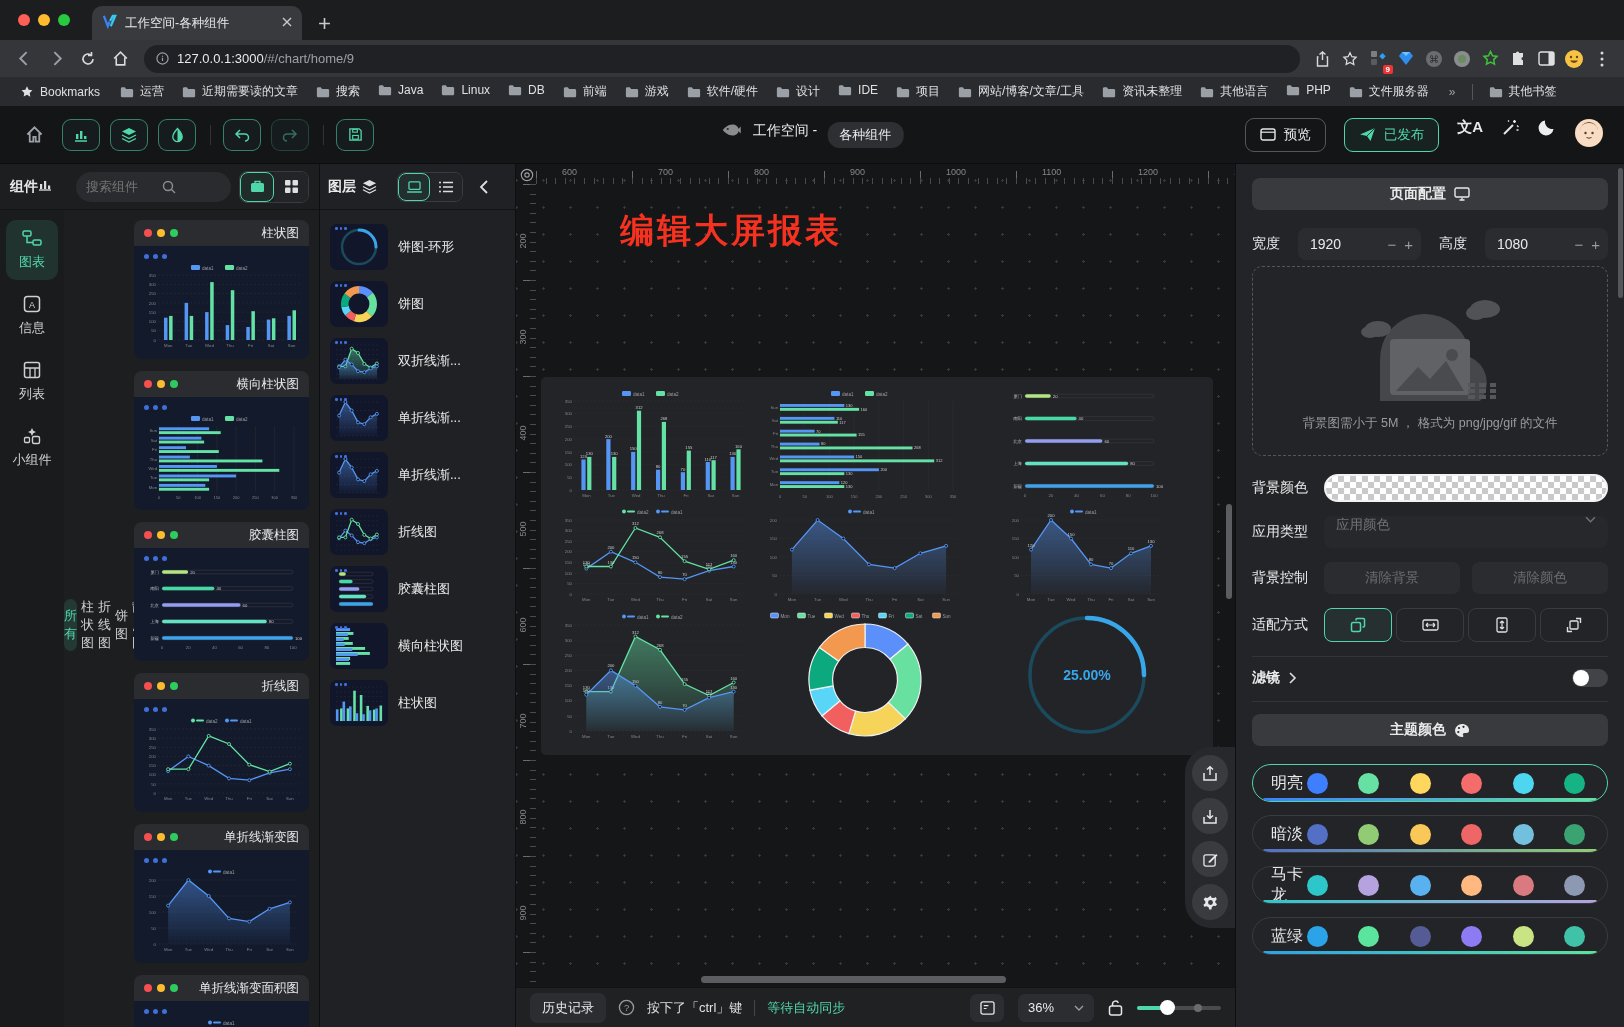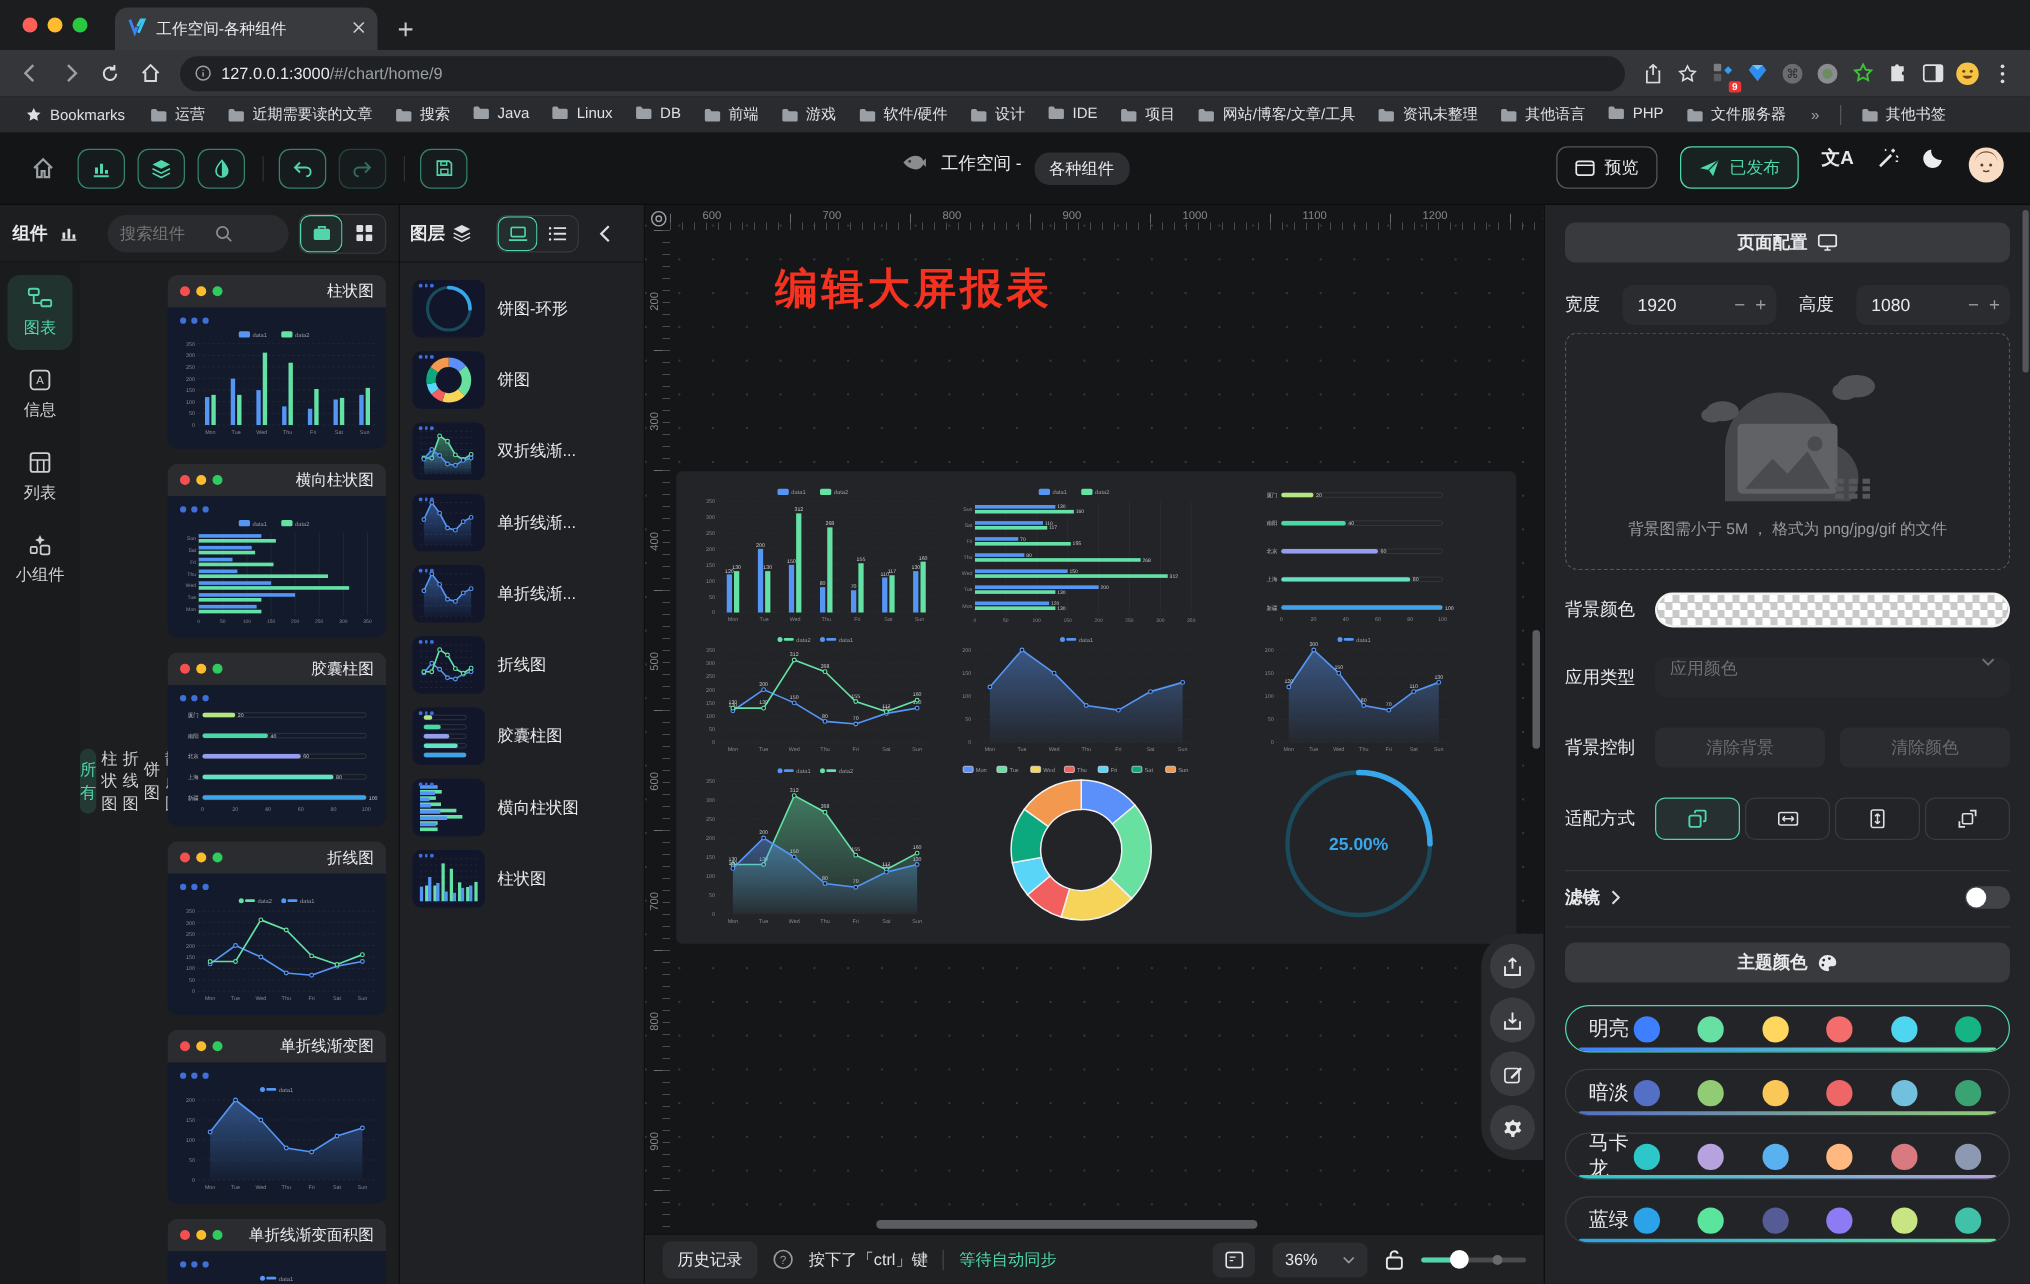--- a/index.html
+++ b/index.html
@@ -30,21 +30,21 @@
 .headmid{position:absolute;left:50%;transform:translateX(-50%);display:flex;align-items:flex-start;gap:10px;font-size:14px}
 .projbadge{background:#2e2f32;border-radius:12px;padding:4px 12px;font-size:13px}
 .headright{margin-left:auto;display:flex;align-items:flex-start;gap:18px}
 .pillbtn{height:34px;border-radius:9px;display:flex;align-items:center;gap:8px;padding:0 14px;font-size:13.5px;border:1px solid #56575a}
 .pillbtn.pub{border-color:#51d6a9;color:#51d6a9;background:rgba(81,214,169,.07)}
 .langico{font-size:15px;color:#e8e9ea;font-weight:bold}
 
 .main{display:flex;height:863px}
 .leftwrap{width:320px;display:flex;flex-direction:column;background:#1d1e20;border-right:1px solid #0e0f10}
 .lefthead{height:46px;display:flex;align-items:center;padding:0 10px;gap:8px;border-bottom:1px solid #141415}
-.lefthead .t{font-size:14px;font-weight:bold;display:flex;gap:10px;align-items:center}
+.lefthead .t{font-size:14px;font-weight:bold;display:flex;gap:0;align-items:flex-start}
 .search{flex:1;height:30px;background:#2a2b2e;border-radius:15px;display:flex;align-items:center;padding:0 10px;gap:6px;margin-left:16px}
 .search input{background:none;border:none;outline:none;color:#bbb;font-size:13px;width:70px}
 .vtog{display:flex;border:1px solid #3a3b3e;border-radius:8px;overflow:hidden}
 .vtog .vb{width:34px;height:30px;display:flex;align-items:center;justify-content:center;background:#232427}
 .vtog .vb.on{border:1px solid #51d6a9;border-radius:8px;background:rgba(81,214,169,.08)}
 .leftbody{flex:1;display:flex;overflow:hidden}
 .rail{width:64px;background:#1a1b1d;padding-top:10px;display:flex;flex-direction:column;align-items:center;gap:6px}
 .rail-item{width:52px;padding:9px 0;border-radius:10px;display:flex;flex-direction:column;align-items:center;gap:6px;font-size:13px;color:#cfd0d2}
 .rail-item.on{background:rgba(81,214,169,.13);color:#51d6a9}
 .cats{width:66px;padding-top:12px;display:flex;align-items:center;gap:4px}
@@ -98,21 +98,21 @@
 .slider .knob{position:absolute;left:23px;top:-6px;width:15px;height:15px;border-radius:50%;background:#fff}
 .slider .mark{position:absolute;left:57px;top:-2px;width:8px;height:8px;border-radius:50%;background:#6a6b6e}
 
 .rpanel{width:389px;background:#232427;border-left:1px solid #0e0f10;padding:14px 16px 16px;position:relative;overflow:hidden}
 .secbtn{height:32px;background:#393a3d;border-radius:8px;display:flex;align-items:center;justify-content:center;gap:8px;font-size:14px;font-weight:bold;margin-bottom:18px}
 .sizerow{display:flex;align-items:center;gap:18px;margin-bottom:6px;font-size:14px}
 .numbox{flex:1;height:32px;background:#2b2c2f;border-radius:8px;display:flex;align-items:center;padding:0 8px 0 12px;gap:4px}
 .numbox input{background:none;border:none;outline:none;color:#e8e9ea;font-size:14px;width:44px}
 .numbox .st{margin-left:auto;color:#9a9ba0;font-size:15px;display:flex;gap:8px}
 .dropzone{border:1px dashed #55565a;border-radius:10px;height:190px;display:flex;flex-direction:column;align-items:center;justify-content:center;gap:4px;margin-bottom:18px;color:#9a9ba0;font-size:12.5px}
-.cfgrow{display:flex;align-items:center;gap:12px;margin-bottom:24px;font-size:14px}
+.cfgrow{display:flex;align-items:center;gap:12px;margin-bottom:14px;font-size:14px}
 .cfgrow .lab{width:60px;flex-shrink:0}
 .swatch{flex:1;height:28px;border-radius:15px;border:2px solid #f2f2f2;background:repeating-conic-gradient(#ffffff 0 25%,#c9c9c9 0 50%) 0 0/12px 12px}
 .selbox{flex:1;height:32px;background:#27282b;border-radius:8px;display:flex;justify-content:space-between;padding:0 12px;color:#6f7175;font-size:13.5px}
 .clrbtn{flex:1;height:32px;background:#2b2c2f;border-radius:7px;display:flex;align-items:center;justify-content:center;color:#6b6d71;font-size:13.5px}
 .fitgrp{flex:1;display:flex;gap:4px}
 .fitbtn{flex:1;height:34px;border:1px solid #3a3b3e;border-radius:8px;display:flex;align-items:center;justify-content:center;background:#232427}
 .fitbtn.on{border-color:#51d6a9;background:rgba(81,214,169,.07)}
 .divline{height:1px;background:#333437;margin:4px 0 12px}
 .filterrow{display:flex;align-items:center;gap:8px;font-size:14px;font-weight:bold;margin-bottom:14px}
 .toggle{margin-left:auto;width:36px;height:18px;background:#424346;border-radius:9px;position:relative}

